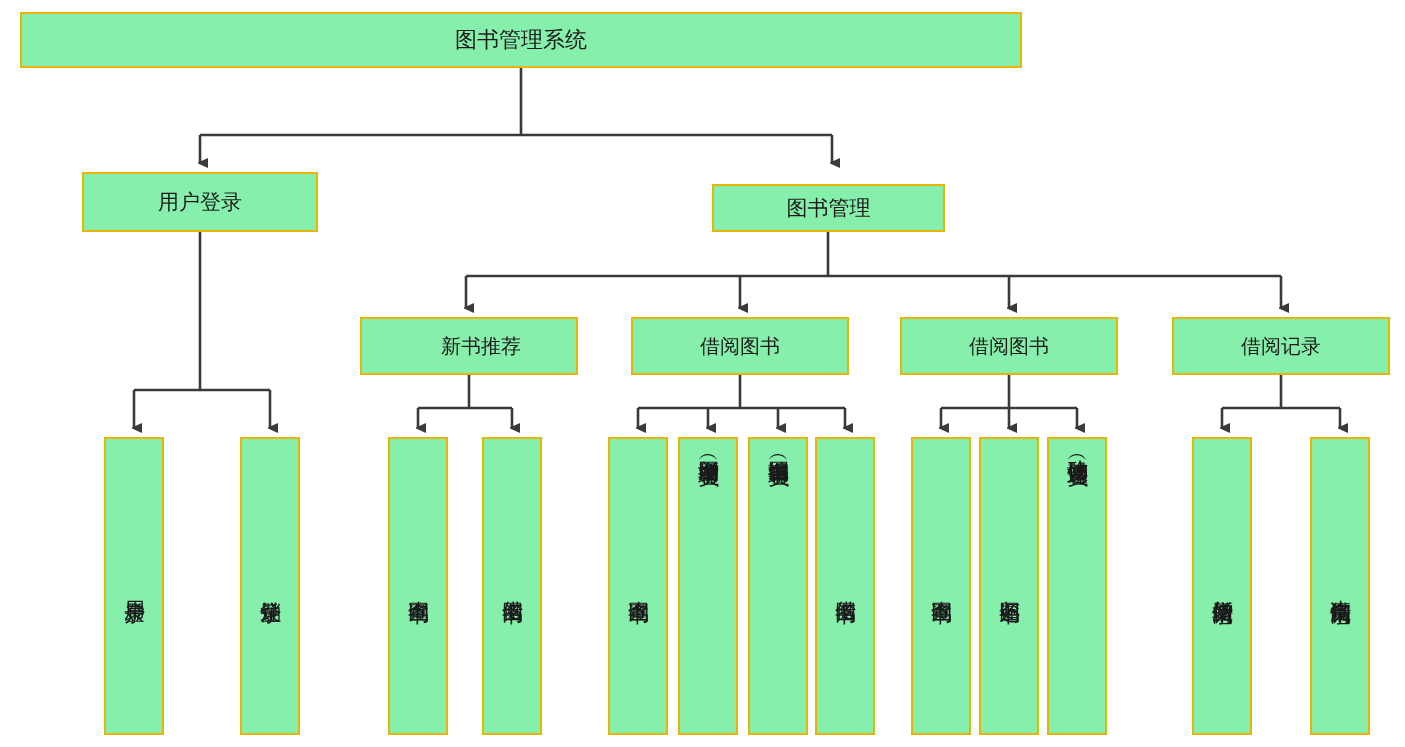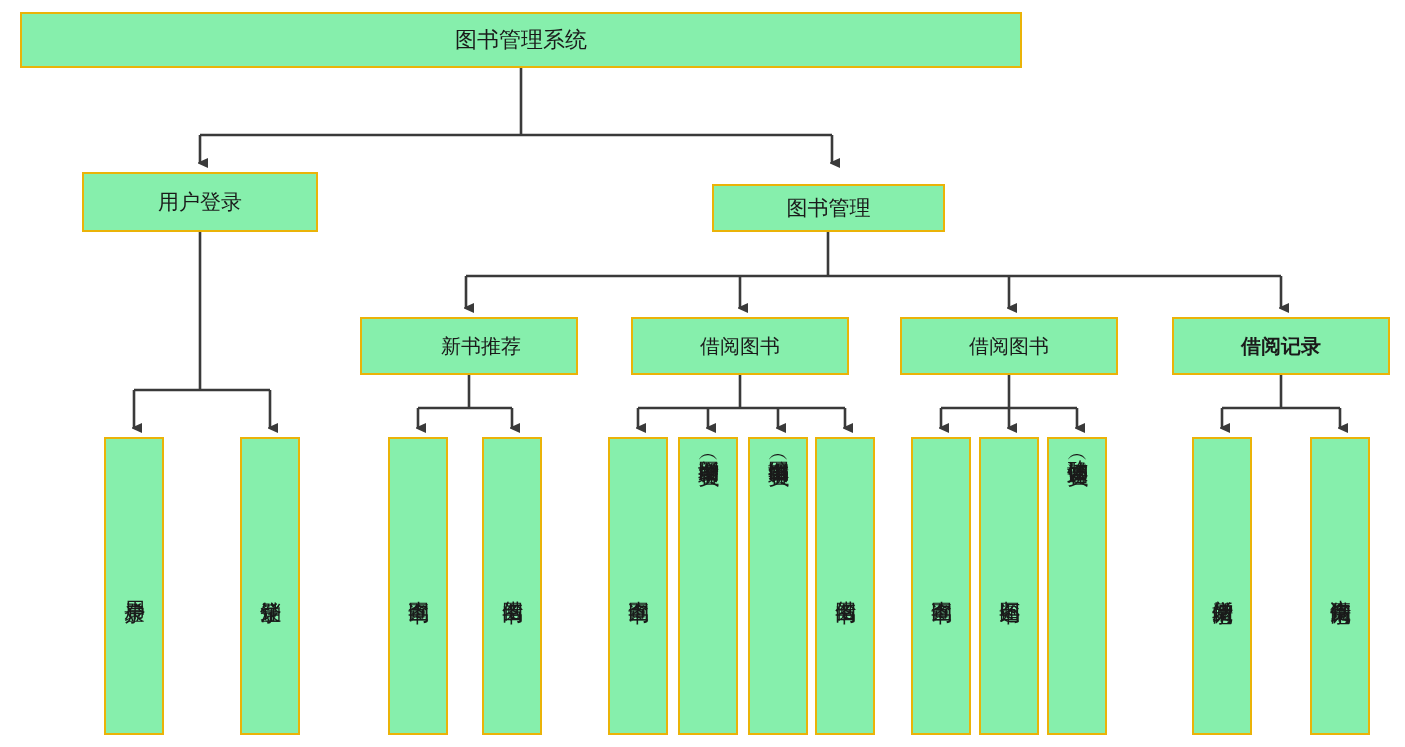--- a/index.html
+++ b/index.html
@@ -143,21 +143,21 @@
   </div>
 
   <div class="node level2" style="left:631px; top:317px; width:218px; height:58px;">
     <span class="node-label">借阅图书</span>
   </div>
 
   <div class="node level2" style="left:900px; top:317px; width:218px; height:58px;">
     <span class="node-label">借阅图书</span>
   </div>
 
-  <div class="node level2" style="left:1172px; top:317px; width:218px; height:58px;font-weight:bold;">
+  <div class="node level2" style="left:1172px; top:317px; width:218px; height:58px;">
     <span class="node-label">借阅记录</span>
   </div>
 
   <div class="node leaf" style="left:104px; top:437px; width:60px; height:298px;">
     <span class="node-label">用户登录</span>
   </div>
 
   <div class="node leaf" style="left:240px; top:437px; width:60px; height:298px;">
     <span class="node-label">注销登录</span>
   </div>

